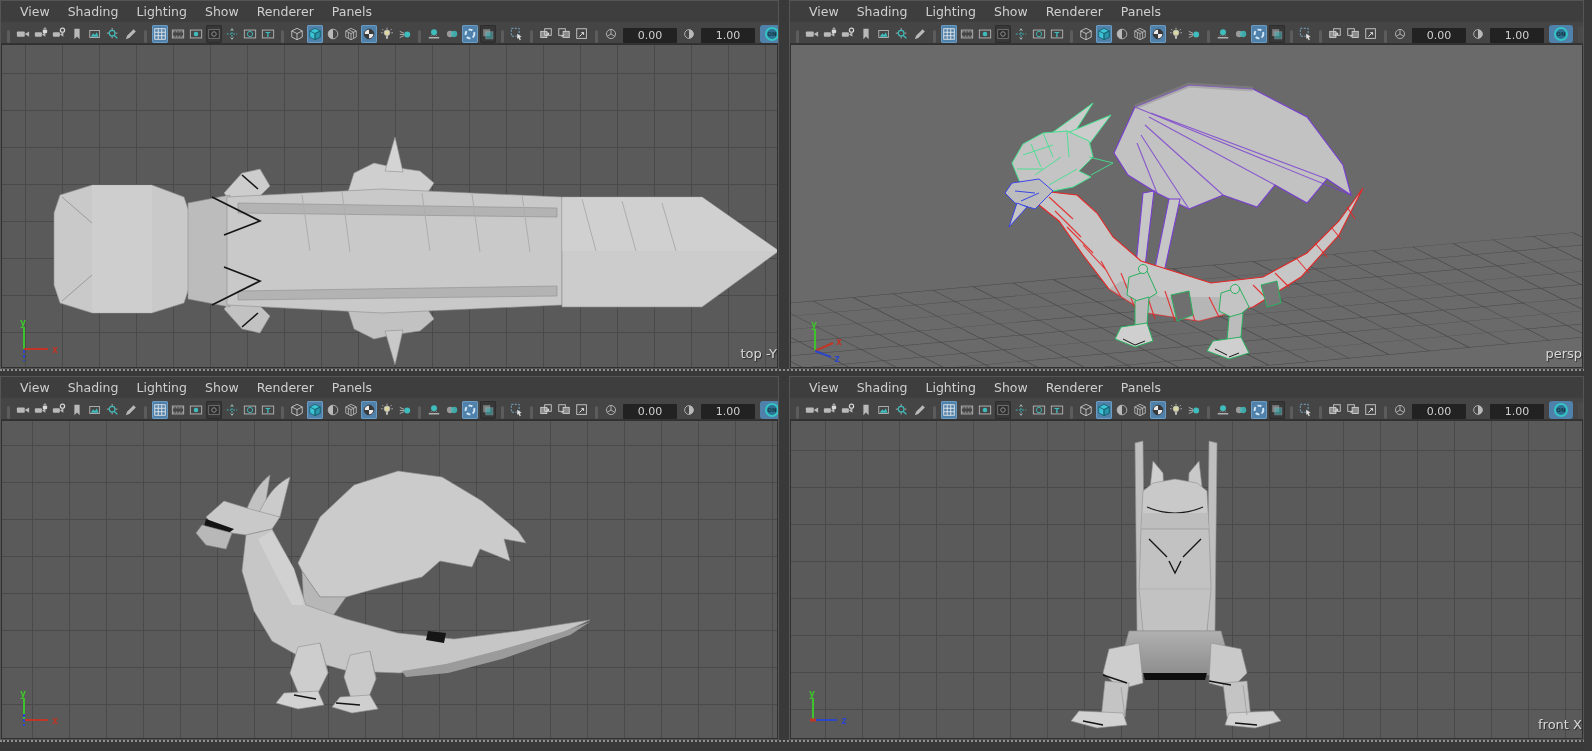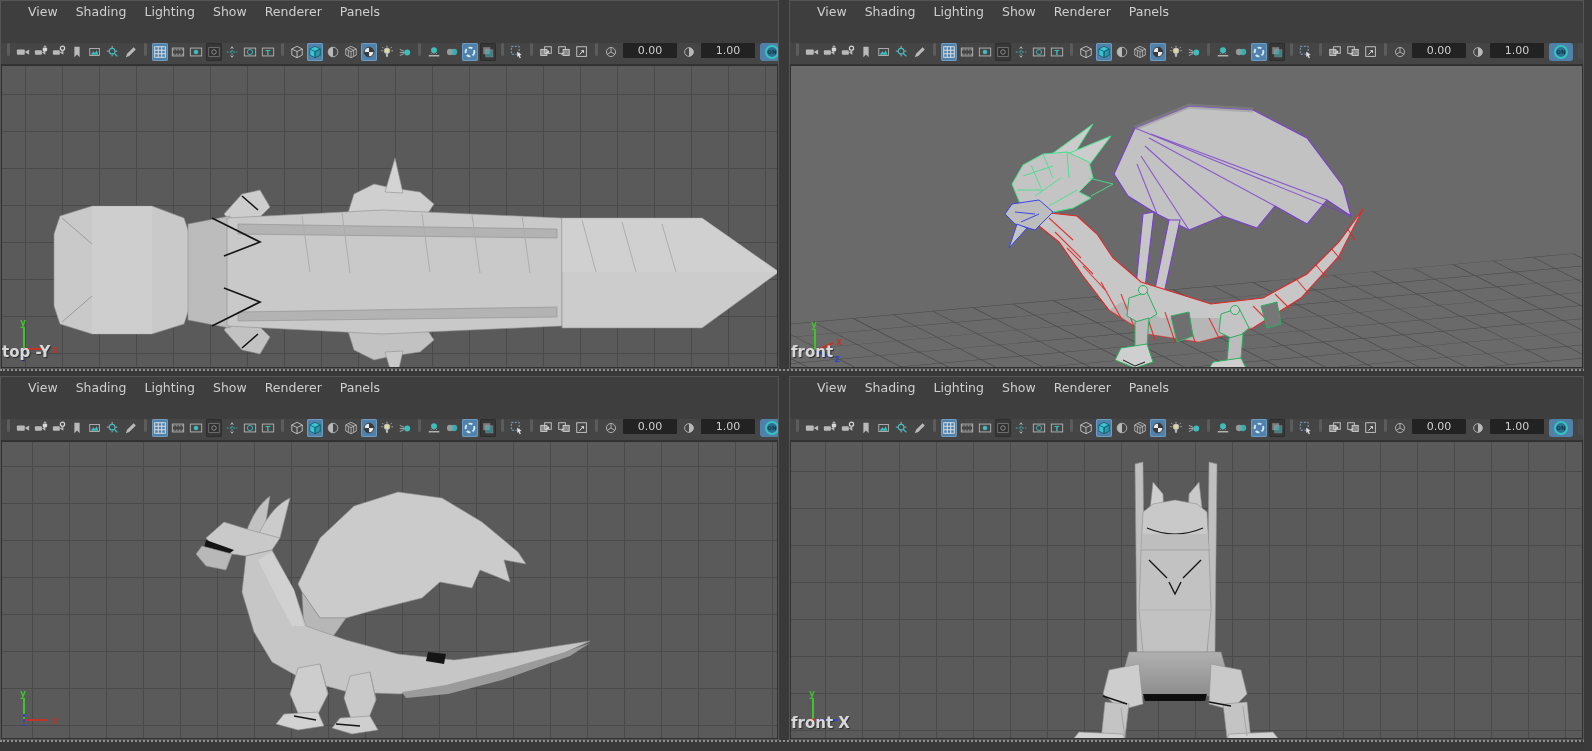--- a/index.html
+++ b/index.html
@@ -3,42 +3,42 @@
 <meta charset="utf-8">
 <style>
   html,body{margin:0;padding:0;background:#2f2f2f;}
   #app{position:relative;width:1592px;height:751px;background:#393939;overflow:hidden;
        font-family:"DejaVu Sans","Liberation Sans",sans-serif;-webkit-user-select:none;user-select:none;}
   .pane{position:absolute;display:flex;flex-direction:column;background:#3e3e3e;border:1px solid #555;box-sizing:border-box;}
   #pane-top{left:0;top:0;width:779px;height:369px;}
   #pane-persp{left:789px;top:0;width:795px;height:369px;}
   #pane-front{left:0;top:376px;width:779px;height:364px;}
   #pane-left{left:789px;top:376px;width:795px;height:364px;}
-  .menubar{height:21px;display:flex;align-items:center;background:#3e3e3e;padding-left:18px;flex:0 0 auto;overflow:hidden;}
+  .menubar{height:21px;display:flex;align-items:center;background:#3e3e3e;padding-left:10px;flex:0 0 auto;overflow:hidden;}
   .menu-item{color:#cfcfcf;font-size:12.5px;padding:0 9px;line-height:21px;cursor:default;white-space:nowrap;}
-  .toolbar{height:21px;display:flex;align-items:flex-start;background:#454545;padding-left:2px;flex:0 0 auto;overflow:hidden;border-bottom:1px solid #333;margin-top:21px;}
+  .toolbar{height:21px;display:flex;align-items:flex-end;background:#454545;padding-left:2px;flex:0 0 auto;overflow:hidden;border-bottom:1px solid #333;}
   .tbb{width:16px;height:18px;flex:0 0 auto;display:flex;align-items:center;justify-content:center;border-radius:2px;margin:0 1px;cursor:default;}
   .tbb svg{width:14px;height:14px;display:block;}
   .tbb.active{background:#4f81ab;box-shadow:inset 0 0 0 1px #6d9cc2;}
   .tbb.pressed{background:#373737;box-shadow:inset 0 0 0 1px #2d2d2d;}
   .tb-sep{width:3px;height:13px;background:#5c5c5c;border-radius:2px;margin:0 4px;flex:0 0 auto;}
   .tb-num{width:54px;height:15px;background:#222;color:#cfcfcf;font-size:11px;line-height:15px;text-align:center;border-radius:1px;margin:0 3px;flex:0 0 auto;}
   .tb-on{width:24px;height:18px;background:#4f81ab;border-radius:3px;display:flex;align-items:center;justify-content:center;margin:0 2px;flex:0 0 auto;}
   .tb-on .ring{width:14px;height:14px;border-radius:50%;border:2px solid #35c4c4;box-sizing:border-box;display:flex;align-items:center;justify-content:center;
                color:#123c46;font-size:5.5px;font-weight:bold;background:#2e6f91;}
   .tb-sr{color:#c3c3c3;font-size:12px;background:#4a4a4a;padding:1px 5px;margin-left:3px;border-radius:1px;white-space:nowrap;flex:0 0 auto;}
   .viewport{position:relative;flex:1 1 auto;overflow:hidden;border:1px solid #303030;box-sizing:border-box;}
   .vp-ortho{background-color:#5a5a5a;
     background-image:linear-gradient(#4a4a4a 1px,transparent 1px),linear-gradient(90deg,#4a4a4a 1px,transparent 1px);
     background-size:37px 37px;}
   #vp-top{background-position:-14px -9px;}
   #vp-front{background-position:-7px -13px;}
   #vp-left{background-position:-3px -8px;}
   .vp-persp{background-color:#6a6a6a;}
-  .vp-label{position:absolute;left:0;right:0;bottom:6px;text-align:left;color:#d8d8d8;font-size:15px;font-weight:bold;
+  .vp-label{position:absolute;left:0;right:0;bottom:6px;text-align:right;color:#d8d8d8;font-size:13px;font-weight:normal;
             text-shadow:1px 1px 1px #2c2c2c;pointer-events:none;}
   .vp-canvas{position:absolute;left:0;top:0;}
   .axis-triad{position:absolute;left:10px;bottom:4px;pointer-events:none;}
   .axis-triad text{font-size:10px;font-weight:bold;font-family:"DejaVu Sans Mono","Liberation Mono",monospace;}
   #v-split{position:absolute;left:779px;top:0;width:10px;height:740px;background:#393939;}
   #h-split{position:absolute;left:0;top:369px;width:1592px;height:7px;background:#393939;border-top:2px dotted #909090;box-sizing:border-box;}
   #bottom-strip{position:absolute;left:0;top:740px;width:1592px;height:11px;background:#393939;border-top:2px dotted #909090;box-sizing:border-box;}
   #right-strip{position:absolute;left:1584px;top:0;width:8px;height:751px;background:#3a3a3a;}
   .mdl{stroke:#8f8f8f;stroke-width:0.6;}
 </style>
@@ -683,21 +683,21 @@
         </g>
       </svg>
       <svg class="axis-triad" width="52" height="46">
         <line x1="14" y1="34" x2="14" y2="12" stroke="#3fc32c" stroke-width="2"></line>
         <line x1="14" y1="34" x2="32" y2="26" stroke="#c03525" stroke-width="2"></line>
         <line x1="14" y1="34" x2="30" y2="40" stroke="#2b46c8" stroke-width="2"></line>
         <text x="10" y="11" fill="#3fc32c">y</text>
         <text x="35" y="28" fill="#c03525">x</text>
         <text x="33" y="45" fill="#2b46c8">z</text>
       </svg>
-      <div class="vp-label">front</div>
+      <div class="vp-label">persp</div>
     </div>
   </div>
 
   <div class="pane" id="pane-front">
     <div class="menubar">
         <div class="menu-item">View</div>
         <div class="menu-item">Shading</div>
         <div class="menu-item">Lighting</div>
         <div class="menu-item">Show</div>
         <div class="menu-item">Renderer</div>

